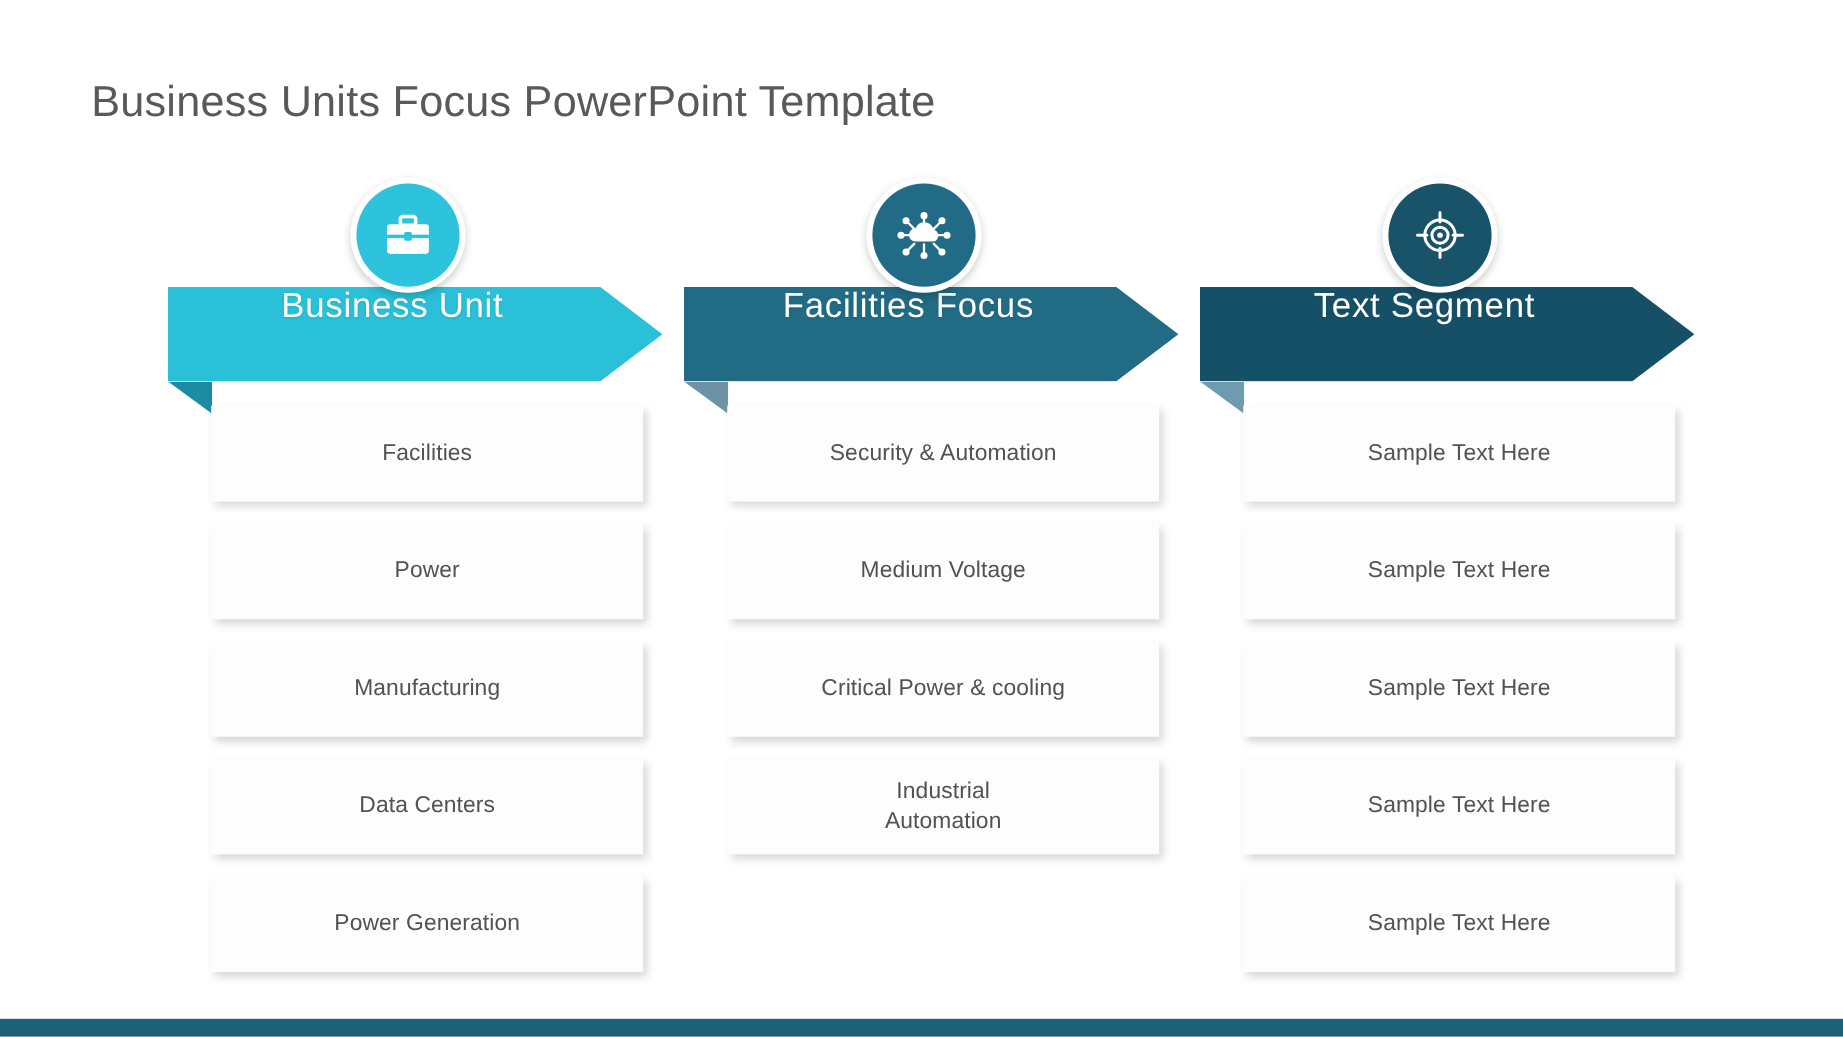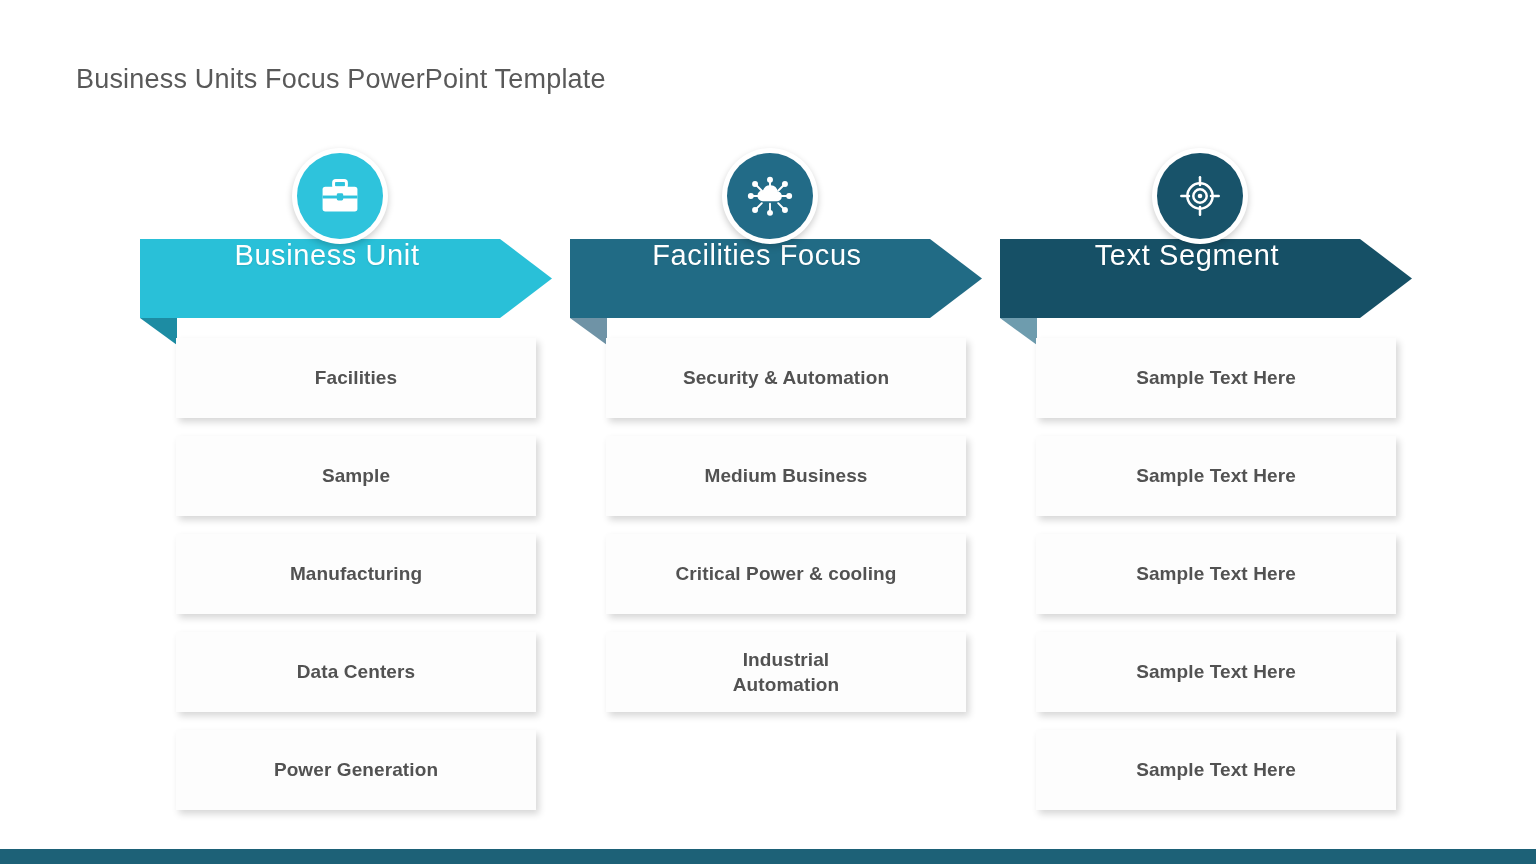--- a/index.html
+++ b/index.html
@@ -22,21 +22,21 @@
     width: 1536px;
     height: 864px;
     background: #ffffff;
   }
 
   
   .slide-title {
     position: absolute;
     left: 76px;
     top: 64px;
-    font-size: 27px;
+    font-size: 36px;
     font-weight: 400;
     color: #595959;
     letter-spacing: 0.2px;
     white-space: nowrap;
   }
 
   
   .columns {
     position: absolute;
     left: 0;
@@ -140,21 +140,21 @@
     box-shadow: 3px 4px 7px rgba(0,0,0,0.16);
     display: flex;
     align-items: center;
     justify-content: center;
     text-align: center;
   }
 
   .card-label {
     font-size: 19px;
     color: #525252;
-    font-weight: 700;
+    font-weight: 400;
     line-height: 1.32;
     letter-spacing: 0.1px;
     padding: 0 10px;
   }
 
   
   .footer-bar {
     position: absolute;
     left: 0;
     bottom: 0;
@@ -189,21 +189,21 @@
           <span class="banner-label">Business  Unit</span>
         </div>
         <div class="fold" id="fd0" style="background: rgb(29, 140, 163);"></div>
       </div>
 
       <div class="cards">
         <div class="card">
           <span class="card-label">Facilities</span>
         </div>
         <div class="card">
-          <span class="card-label">Sample</span>
+          <span class="card-label">Power</span>
         </div>
         <div class="card">
           <span class="card-label">Manufacturing</span>
         </div>
         <div class="card">
           <span class="card-label">Data Centers</span>
         </div>
         <div class="card">
           <span class="card-label">Power Generation</span>
         </div>
@@ -241,21 +241,21 @@
           <span class="banner-label">Facilities  Focus</span>
         </div>
         <div class="fold" id="fd1" style="background: rgb(111, 147, 166);"></div>
       </div>
 
       <div class="cards">
         <div class="card">
           <span class="card-label">Security &amp; Automation</span>
         </div>
         <div class="card">
-          <span class="card-label">Medium Business</span>
+          <span class="card-label">Medium Voltage</span>
         </div>
         <div class="card">
           <span class="card-label">Critical Power &amp; cooling</span>
         </div>
         <div class="card">
           <span class="card-label" style="max-width:170px">Industrial Automation</span>
         </div>
       </div>
     </div>
 

